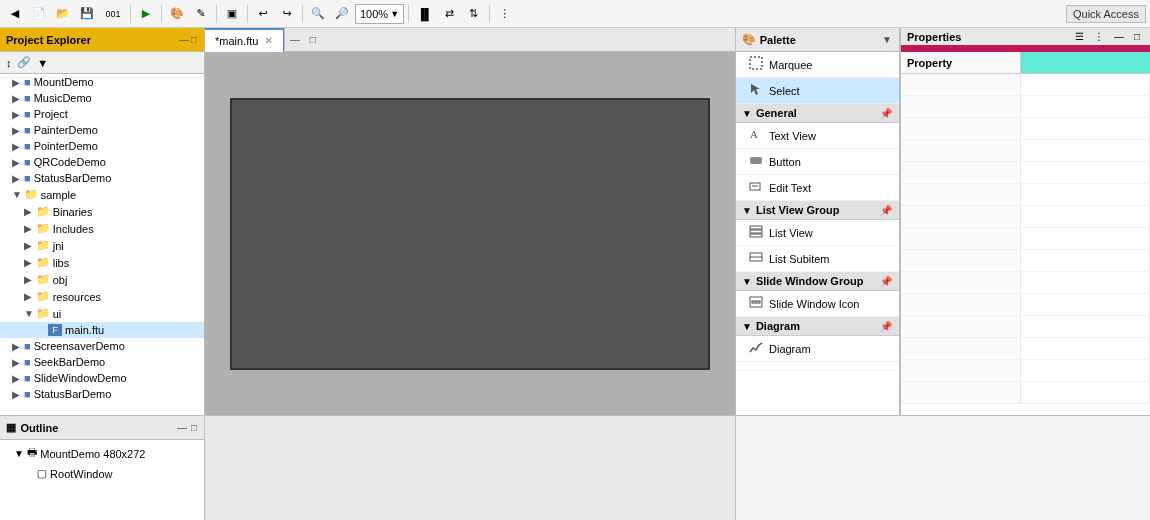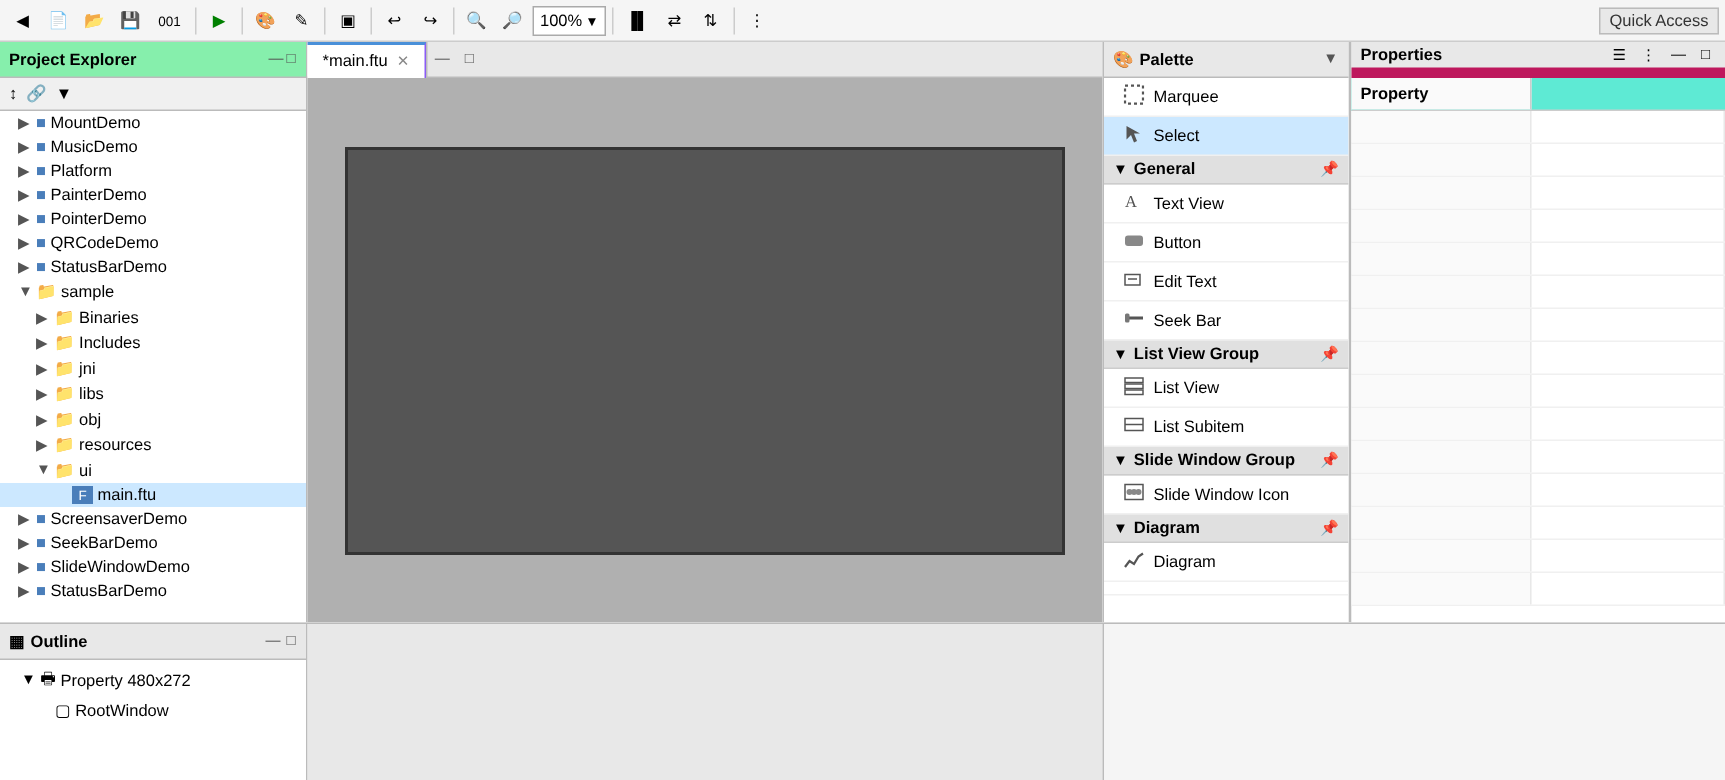--- a/index.html
+++ b/index.html
@@ -10,21 +10,21 @@
     .toolbar-btn { background: transparent; border: 1px solid transparent; padding: 2px 3px; cursor: pointer; font-size: 11px; display: flex; align-items: center; justify-content: center; min-width: 22px; height: 22px; }
     .toolbar-separator { width: 1px; height: 18px; background: #ccc; margin: 0 2px; }
     .toolbar-zoom { display: flex; align-items: center; border: 1px solid #aaa; background: white; padding: 1px 4px; height: 20px; font-size: 11px; }
     .quick-access { margin-left: auto; font-size: 11px; color: #333; background: #e8e8e8; border: 1px solid #bbb; padding: 2px 6px; }
 
     
     .main-layout { display: flex; flex: 1; overflow: hidden; }
 
     
     .left-panel { width: 205px; display: flex; flex-direction: column; border-right: 1px solid #bbb; background: #f5f5f5; flex-shrink: 0; }
-    .panel-header { display: flex; align-items: center; background: #86efac; border-bottom: 1px solid #bbb; padding: 3px 6px; height: 24px; font-weight: bold; font-size: 11px; }
+    .panel-header { display: flex; align-items: center; background: #eab308; border-bottom: 1px solid #bbb; padding: 3px 6px; height: 24px; font-weight: bold; font-size: 11px; }
     .panel-header-title { flex: 1; }
     .panel-header-btn { background: transparent; border: none; cursor: pointer; padding: 1px; font-size: 10px; color: #555; }
     .panel-toolbar { display: flex; align-items: center; border-bottom: 1px solid #bbb; padding: 2px 4px; height: 22px; background: #f0f0f0; gap: 2px; }
     .panel-toolbar-btn { background: transparent; border: 1px solid transparent; padding: 1px; cursor: pointer; font-size: 11px; }
     .tree-area { flex: 1; overflow-y: auto; background: white; }
     .tree-item { display: flex; align-items: center; padding: 2px 4px; cursor: pointer; white-space: nowrap; }
     .tree-item.selected { background: #cce8ff; }
     .tree-indent { display: inline-block; }
     .tree-expand { display: inline-block; width: 12px; font-size: 10px; color: #555; cursor: pointer; }
     .tree-icon { margin-right: 3px; font-size: 11px; }
@@ -139,21 +139,21 @@
       <div class="tree-item">
         <span class="tree-indent" style="width:8px;"></span>
         <span class="tree-expand">▶</span>
         <span class="tree-icon" style="color:#4a7eba;">■</span>
         <span class="tree-label">MusicDemo</span>
       </div>
       <div class="tree-item">
         <span class="tree-indent" style="width:8px;"></span>
         <span class="tree-expand">▶</span>
         <span class="tree-icon" style="color:#4a7eba;">■</span>
-        <span class="tree-label">Platform</span>
+        <span class="tree-label">Project</span>
       </div>
       <div class="tree-item">
         <span class="tree-indent" style="width:8px;"></span>
         <span class="tree-expand">▶</span>
         <span class="tree-icon" style="color:#4a7eba;">■</span>
         <span class="tree-label">PainterDemo</span>
       </div>
       <div class="tree-item">
         <span class="tree-indent" style="width:8px;"></span>
         <span class="tree-expand">▶</span>
@@ -318,29 +318,20 @@
         <span>Button</span>
       </div>
       <div class="palette-item">
         <span class="palette-item-icon">
           <svg width="14" height="14" viewBox="0 0 14 14">
               <rect x="1" y="4" width="10" height="7" fill="none" stroke="#555" stroke-width="1"></rect>
               <line x1="3" y1="7" x2="9" y2="7" stroke="#555" stroke-width="1"></line>
             </svg>
         </span>
         <span>Edit Text</span>
-      </div>
-      <div class="palette-item">
-        <span class="palette-item-icon">
-          <svg width="14" height="14" viewBox="0 0 14 14">
-              <line x1="1" y1="7" x2="13" y2="7" stroke="#555" stroke-width="2"></line>
-              <rect x="1" y="4" width="3" height="6" rx="1" fill="#777"></rect>
-            </svg>
-        </span>
-        <span>Seek Bar</span>
       </div>
 
       <div class="palette-section-header">
         <span class="palette-section-expand">▼</span>
         <span>List View Group</span>
         <span class="palette-section-pin">📌</span>
       </div>
       <div class="palette-item">
         <span class="palette-item-icon">
           <svg width="14" height="14" viewBox="0 0 14 14">
@@ -487,21 +478,21 @@
       <div style="margin-left:auto; display:flex; gap:2px;">
         <button class="panel-header-btn">―</button>
         <button class="panel-header-btn">□</button>
       </div>
     </div>
     <div class="outline-tree">
       <div class="outline-item">
         <span style="width:8px;"></span>
         <span style="font-size:10px; margin-right:3px;">▼</span>
         <span style="margin-right:3px;">🖶</span>
-        <span>Property 480x272</span>
+        <span>MountDemo 480x272</span>
       </div>
       <div class="outline-item">
         <span style="width:20px;"></span>
         <span style="font-size:10px; margin-right:3px; visibility:hidden;">▶</span>
         <span style="margin-right:3px;">▢</span>
         <span>RootWindow</span>
       </div>
     </div>
   </div>
 

